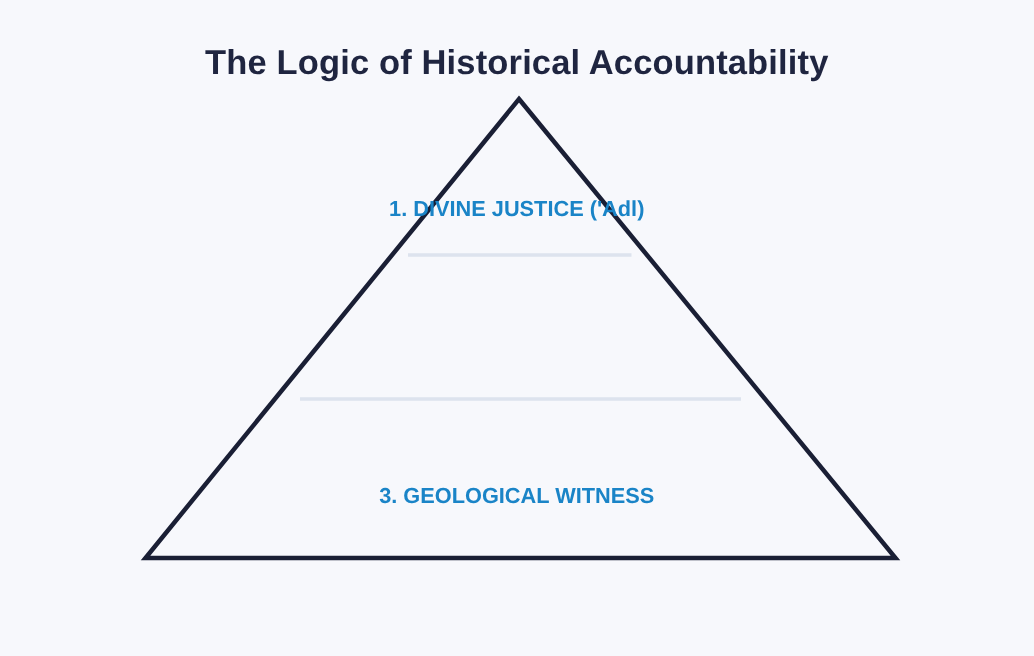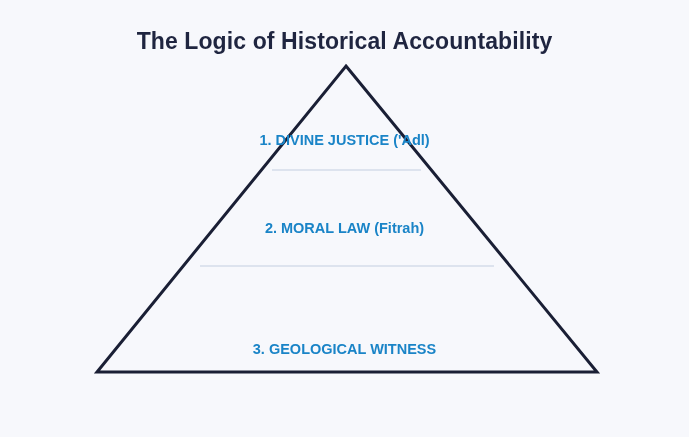--- a/index.html
+++ b/index.html
@@ -77,17 +77,16 @@
 
     <polygon id="pyramid-outline" points="346,66 597,372 97,372" fill="none" stroke="#1a1f35" stroke-width="3" stroke-linejoin="miter"></polygon>
 
     <line id="tier-divider-1" x1="272" y1="170" x2="421" y2="170" stroke="#dde3ee" stroke-width="2.2"></line>
 
     <line id="tier-divider-2" x1="200" y1="266" x2="494" y2="266" stroke="#dde3ee" stroke-width="2.2"></line>
   </svg>
 
   <div class="tier-label" id="tier-label-1" style="top: 133px; color: rgb(26, 132, 199);">1. DIVINE JUSTICE ('Adl)</div>
 
-  <div class="tier-label" id="tier-label-2" style="top: 221px; color: rgb(26, 132, 199);">2. MORAL LAW (Fitrah)</div>
 
-  <div class="tier-label" id="tier-label-3" style="top: 324px; color: rgb(26, 132, 199); margin-top: 18px;">3. GEOLOGICAL WITNESS</div>
+  <div class="tier-label" id="tier-label-3" style="top: 324px; color: rgb(26, 132, 199);">3. GEOLOGICAL WITNESS</div>
 
 </div>
 
 </body></html>

